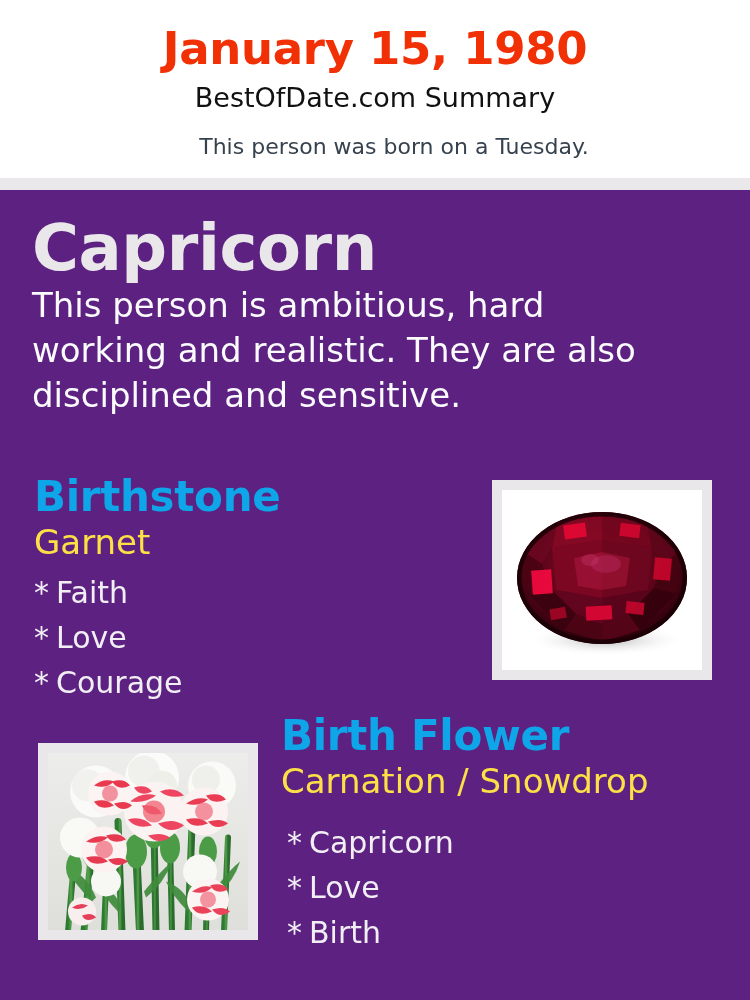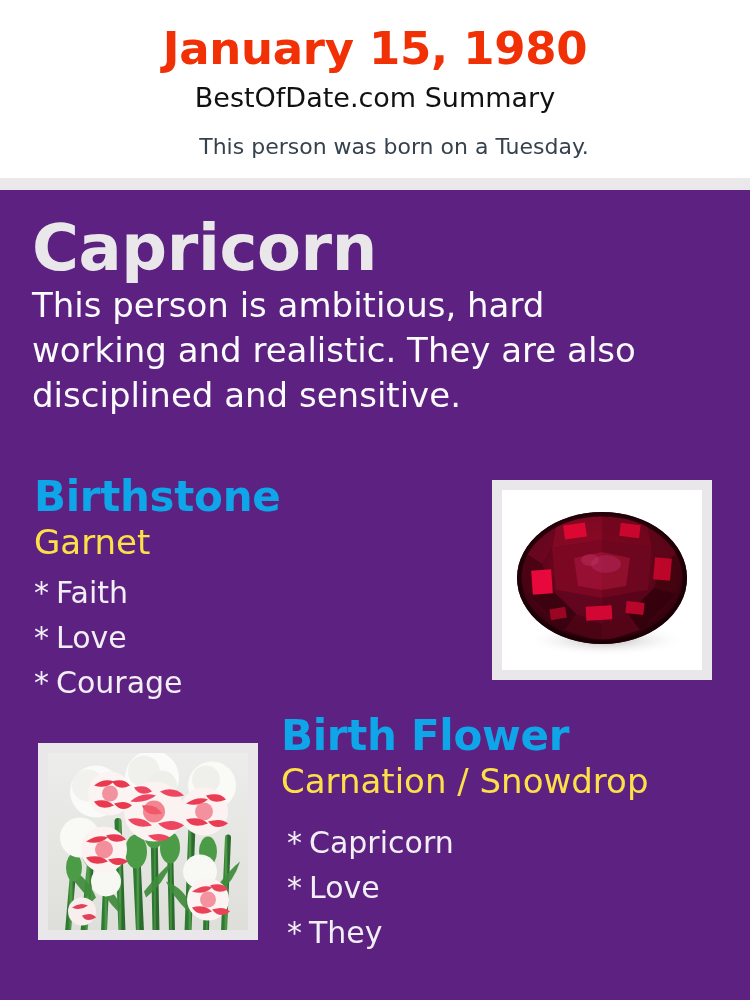--- a/index.html
+++ b/index.html
@@ -391,19 +391,19 @@
       <div class="section-title">Birth Flower</div>
       <div class="section-sub">Carnation / Snowdrop</div>
       <ul class="trait-list">
         <li>
           <span class="trait-star">*</span><span>Capricorn</span>
         </li>
         <li>
           <span class="trait-star">*</span><span>Love</span>
         </li>
         <li>
-          <span class="trait-star">*</span><span>They</span>
+          <span class="trait-star">*</span><span>Birth</span>
         </li>
       </ul>
     </div>
 
   </div>
 </div>
 
 </body></html>

